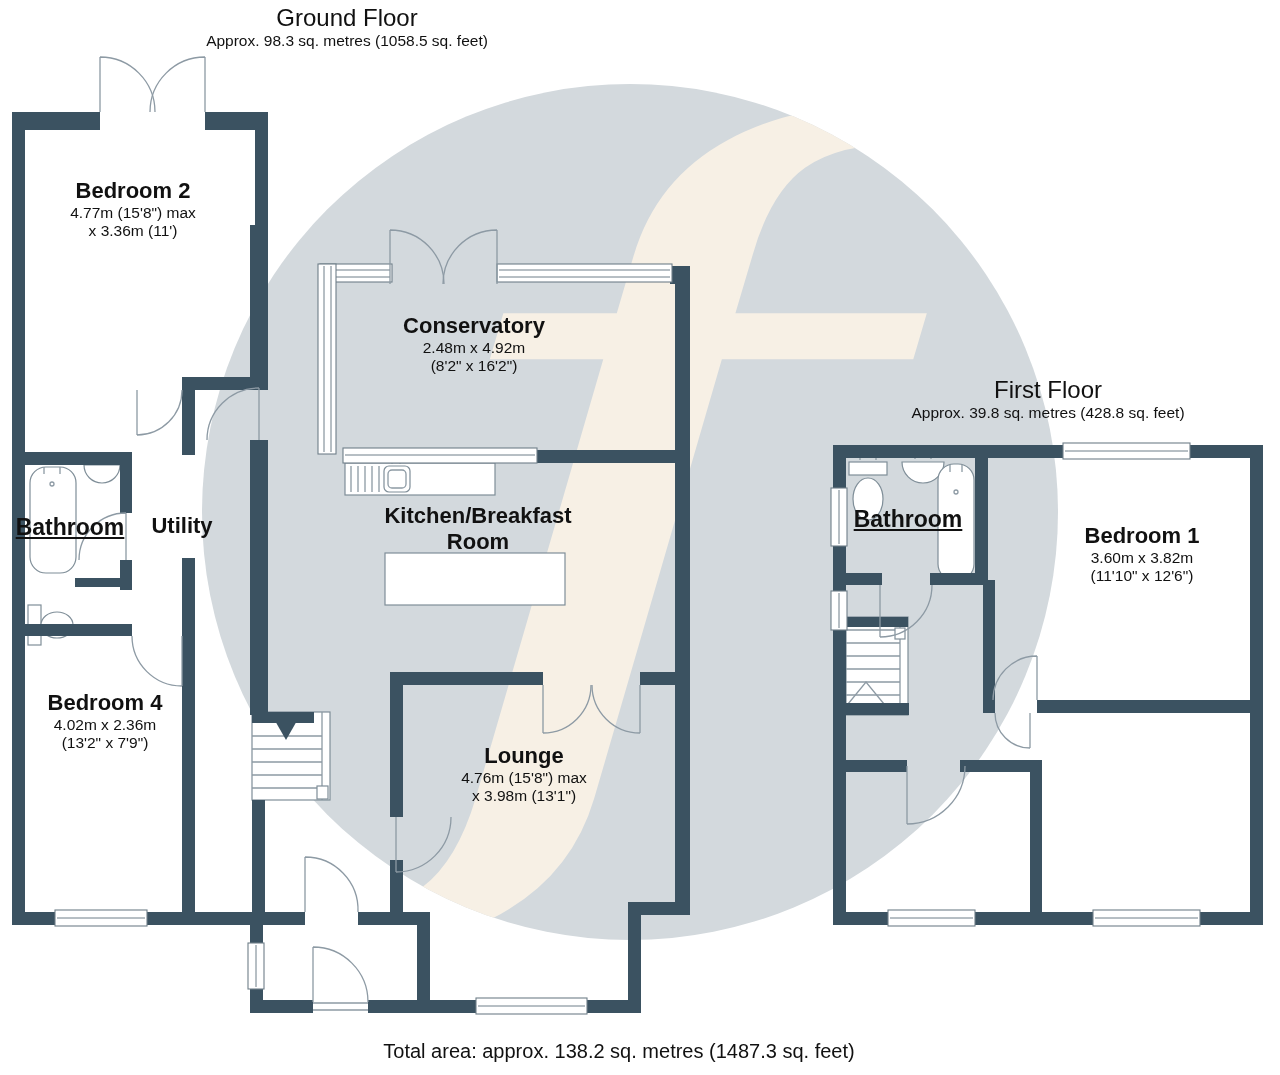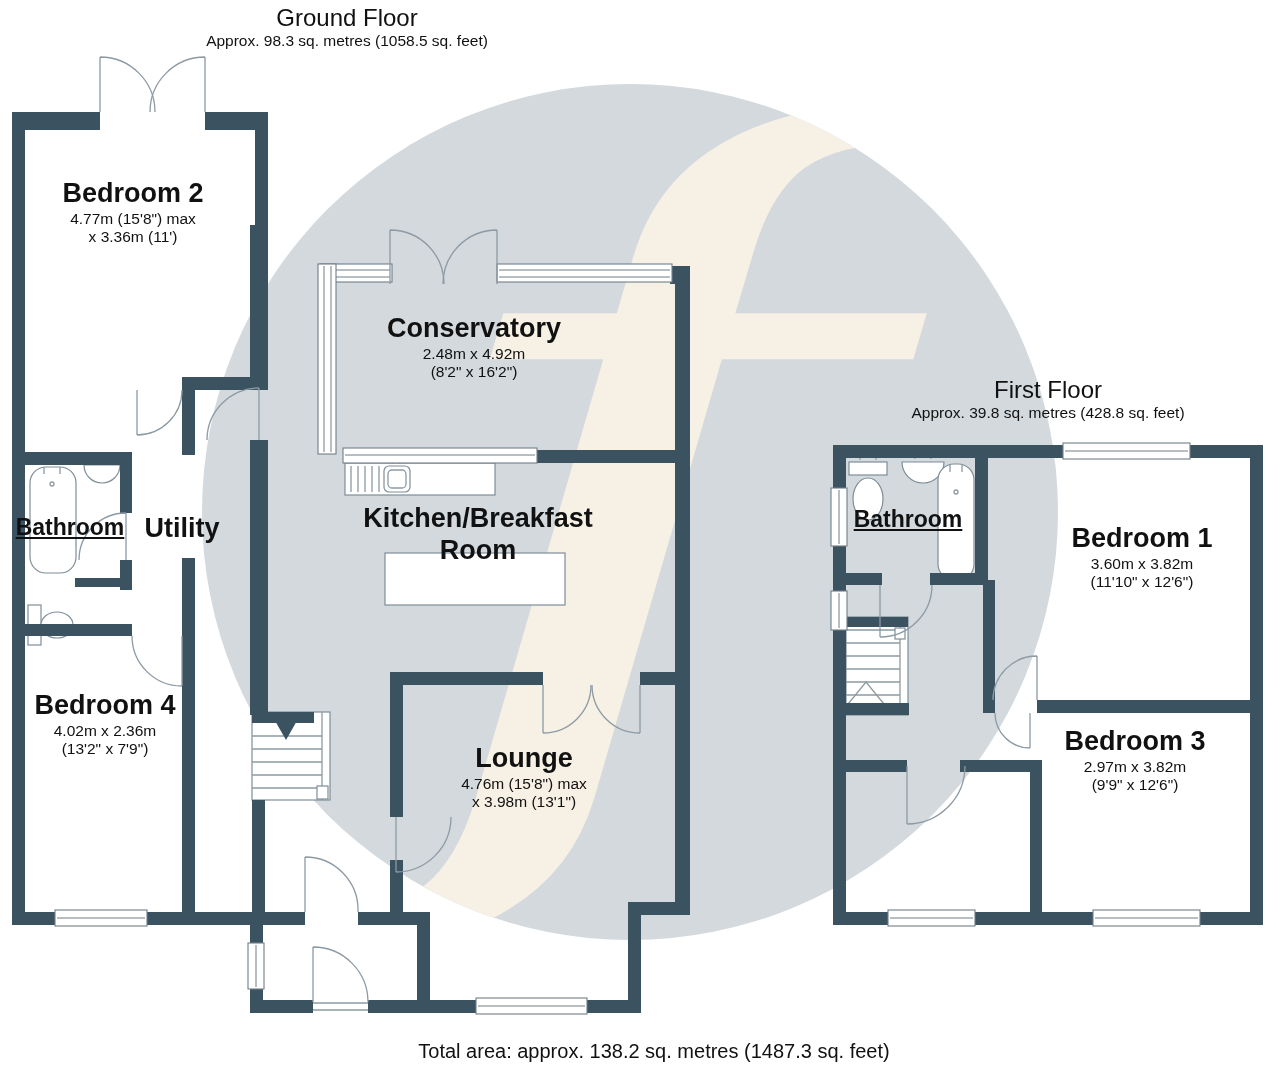--- a/index.html
+++ b/index.html
@@ -8,21 +8,21 @@
   #canvas{position:absolute;inset:0;}
   svg{position:absolute;left:0;top:0;}
   .wall{fill:#3b5261;}
   .thin{stroke:#8d9aa4;stroke-width:1.3;fill:none;}
   .fix{fill:#ffffff;stroke:#7f8e98;stroke-width:1.2;}
   .win{fill:#ffffff;stroke:#6f7f89;stroke-width:1.1;}
   .winline{stroke:#6f7f89;stroke-width:1;fill:none;}
   .wm-glyph{font-family:"DejaVu Serif",serif;font-style:italic;fill:#f7f0e5;}
   .label{position:absolute;transform:translateX(-50%);text-align:center;color:#111;
          line-height:1.18;width:max-content;}
-  .room-name{font-weight:bold;font-size:27px;white-space:pre-line;}
+  .room-name{font-weight:bold;font-size:22px;white-space:pre-line;}
   .room-dims{font-size:15.5px;white-space:pre-line;}
   .small .room-name{font-size:23px;text-decoration:underline;}
   .floor-title{font-weight:normal;font-size:24px;}
   .floor-area{font-size:15.5px;}
   .total-label{font-size:20px;}
 </style>
 </head>
 <body>
 
 <div id="canvas">
@@ -290,22 +290,17 @@
 <div class="label small" style="left:908px;top:506px;">
   <div class="room-name">Bathroom</div>
 </div>
 
 <div class="label" style="left:1122px;top:523px;margin-left:20px;">
   <div class="room-name">Bedroom 1</div>
   <div class="room-dims">3.60m x 3.82m
 (11'10" x 12'6")</div>
 </div>
 
-<div class="label" style="left:1135px;top:726px;">
-  <div class="room-name">Bedroom 3</div>
-  <div class="room-dims">2.97m x 3.82m
-(9'9" x 12'6")</div>
-</div>
-
-
-<div class="label total-label" style="left:654px;top:1040px;">Total area: approx. 138.2 sq. metres (1487.3 sq. feet)</div>
+
+
+<div class="label total-label" style="left:619px;top:1040px;">Total area: approx. 138.2 sq. metres (1487.3 sq. feet)</div>
 
 </div>
 
 </body></html>

